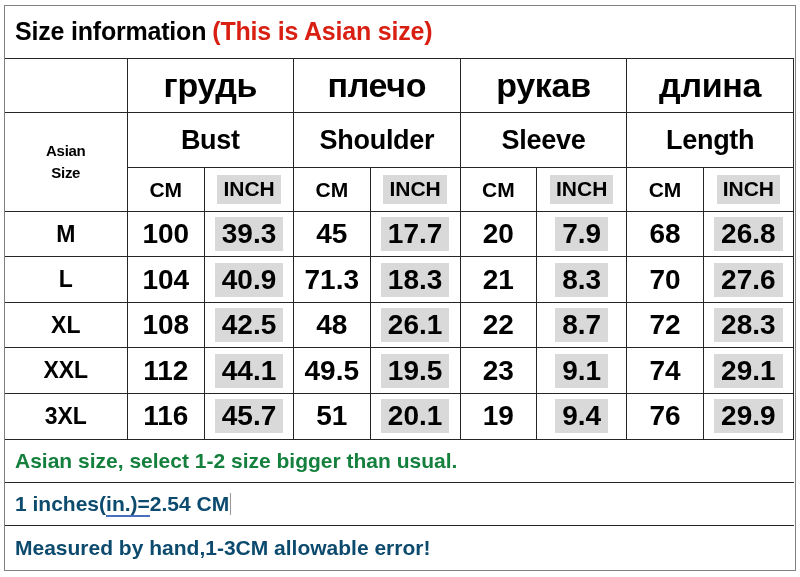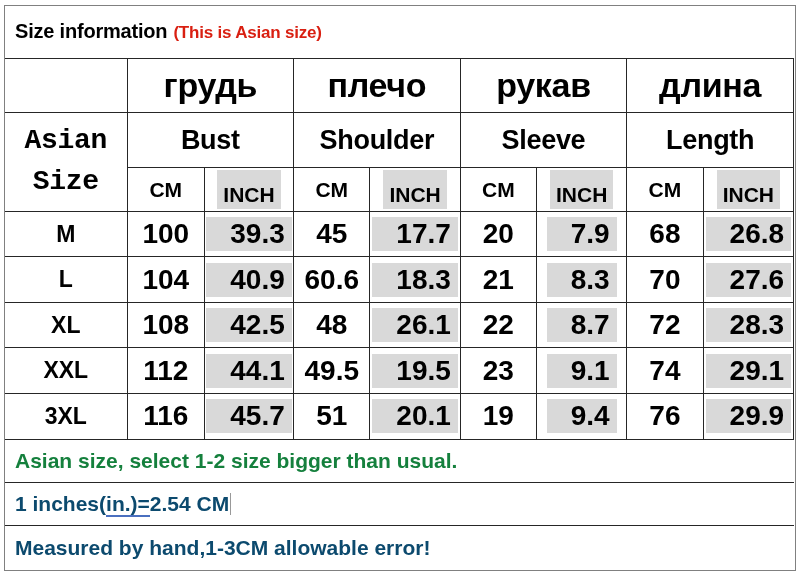--- a/index.html
+++ b/index.html
@@ -55,27 +55,27 @@
   
   .title-cell {
     text-align: left !important;
     padding-left: 10px !important;
     height: 50px;
     border-left: none !important;
     border-top: none !important;
     border-right: none !important;
   }
   .title-main {
-    font-size: 20px;
+    font-size: 25px;
     font-weight: bold;
     color: #000000;
     letter-spacing: -0.2px;
   }
   .title-accent {
-    font-size: 17px;
+    font-size: 25px;
     font-weight: bold;
     color: #d91f11;
     letter-spacing: -0.2px;
     margin-left: 6px;
   }
 
   
   .ru-head {
     height: 52px;
     font-size: 34px;
@@ -90,48 +90,47 @@
     font-size: 27px;
     font-weight: bold;
     letter-spacing: -0.3px;
   }
   .unit-head {
     height: 42px;
     font-size: 21px;
     font-weight: bold;
   }
   .asian-size-cell {
-    font-size: 28px;
+    font-size: 15px;
     font-weight: bold;
     line-height: 1.45;
     border-left: none !important;
-    font-family: Liberation Mono, monospace;
   }
 
   
   .body-row td {
     height: 43px;
     font-size: 28px;
     font-weight: normal;
   }
   .body-row td.sz {
     font-weight: bold;
     font-size: 23px;
     border-left: none !important;
   }
 
   
   .hl {
     display: inline-block;
     background: #d9d9d9;
-    padding: 1px 7px 2px 24px;
+    padding: 1px 7px 2px 7px;
     line-height: 1.12;
   }
   .unit-head .hl {
-    padding: 13px 6px 3px 6px;
+    padding: 2px 6px 3px 6px;
   }
 
   
   .note-cell {
     text-align: left !important;
     padding-left: 10px !important;
     border-left: none !important;
     border-right: none !important;
     height: 41px;
   }
@@ -226,21 +225,21 @@
         <td>20</td>
         <td><span class="hl">7.9</span></td>
         <td>68</td>
         <td><span class="hl">26.8</span></td>
       </tr>
 
       <tr class="body-row">
         <td class="sz">L</td>
         <td>104</td>
         <td><span class="hl">40.9</span></td>
-        <td>60.6</td>
+        <td>71.3</td>
         <td><span class="hl">18.3</span></td>
         <td>21</td>
         <td><span class="hl">8.3</span></td>
         <td>70</td>
         <td><span class="hl">27.6</span></td>
       </tr>
 
       <tr class="body-row">
         <td class="sz">XL</td>
         <td>108</td>

